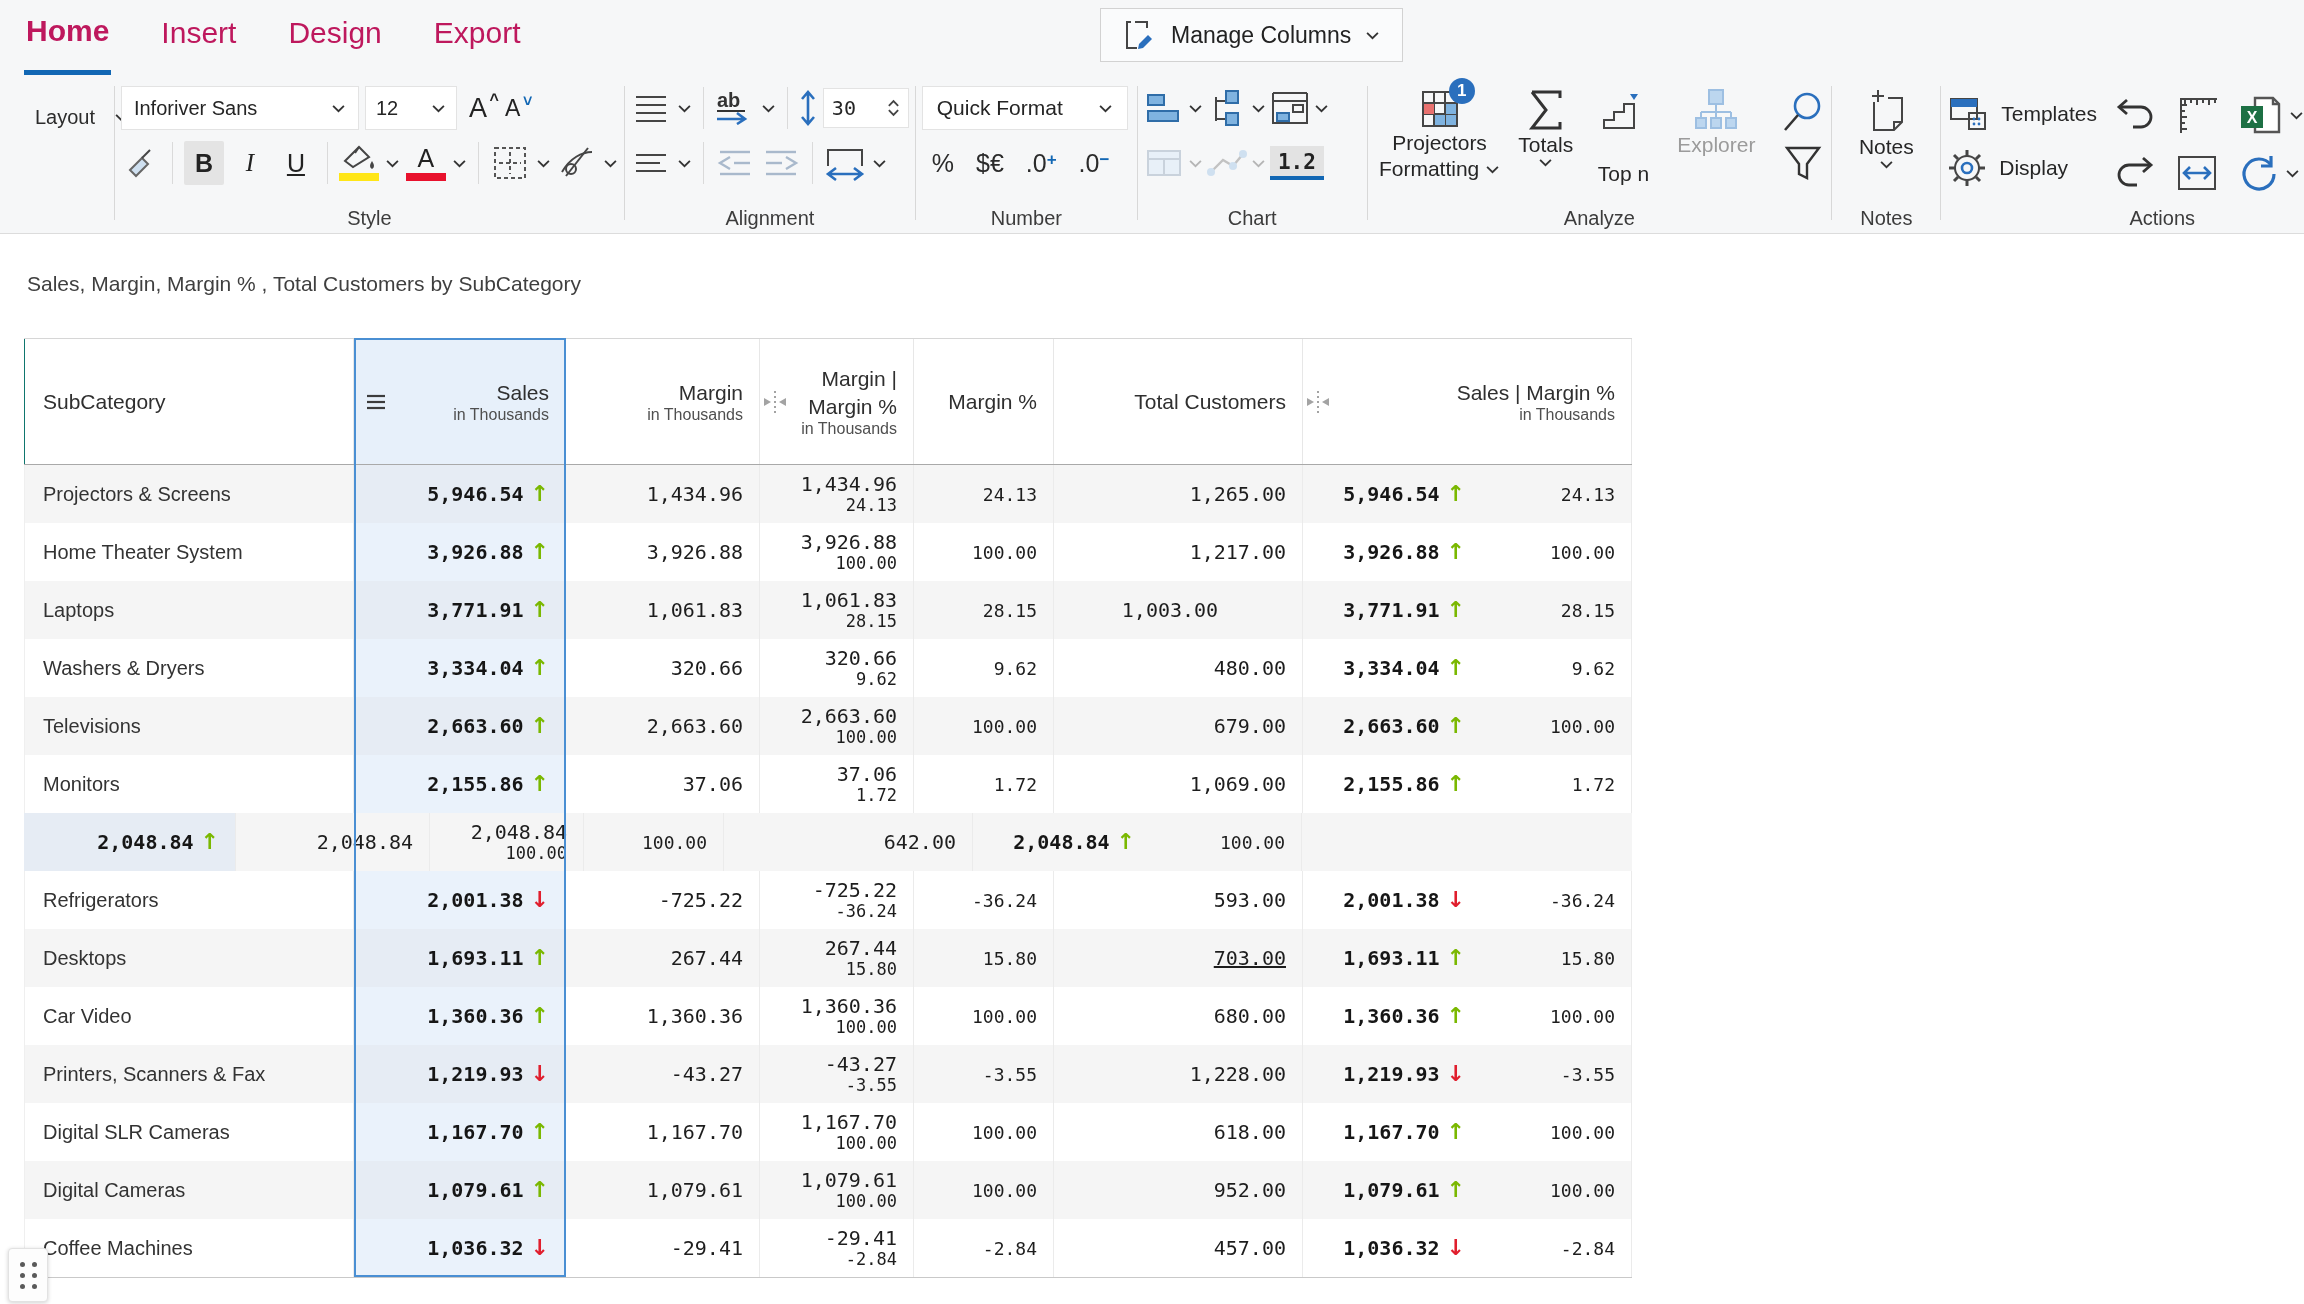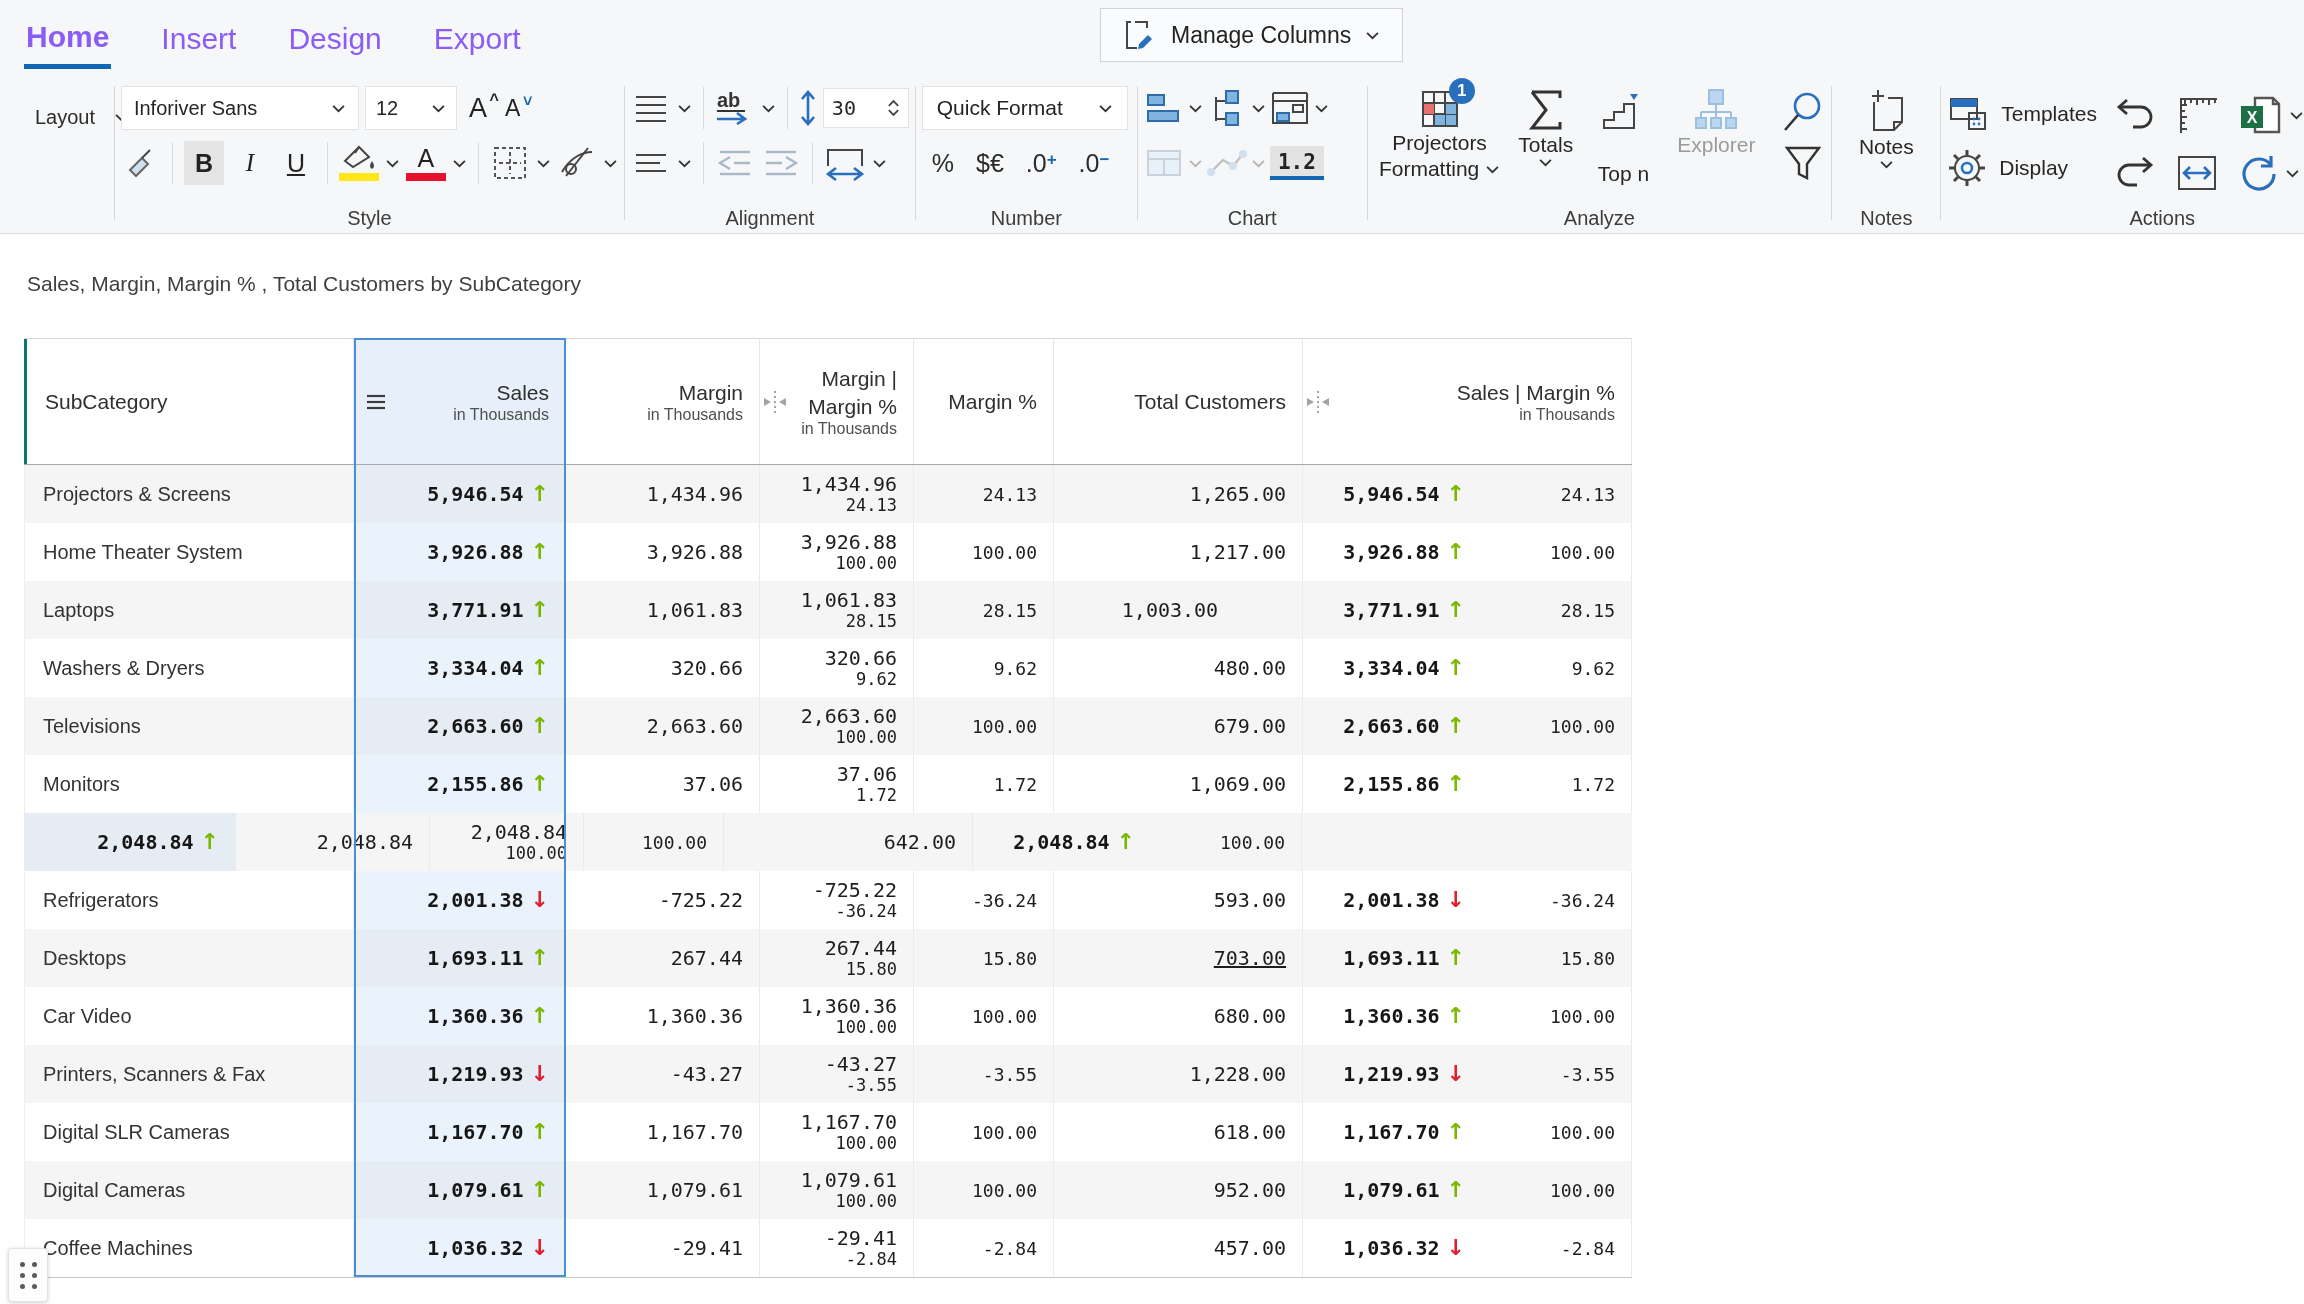--- a/index.html
+++ b/index.html
@@ -1,20 +1,20 @@
 <!DOCTYPE html>
 <html><head>
 <meta charset="utf-8">
 <style>
   * { margin:0; padding:0; box-sizing:border-box; }
   html,body { width:2304px; height:1304px; background:#fff; font-family:"Liberation Sans", sans-serif; color:#252525; overflow:hidden; }
   .ribbon { position:absolute; top:0; left:0; width:2304px; height:234px; background:#f6f7f8; border-bottom:1px solid #dcdcdc; }
   
   .tabs { position:absolute; top:0; left:24px; height:74px; display:flex; gap:48px; align-items:center; }
-  .tab { font-size:30px; color:#8b5cf6; padding:14px 2px 10px 2px; cursor:pointer;text-align:center; }
+  .tab { font-size:30px; color:#be185d; padding:14px 2px 22px 2px; cursor:pointer;text-align:center; }
   .tab.active { font-weight:bold; border-bottom:5px solid #1267b4; }
   .managecols { position:absolute; left:1100px; top:8px; height:54px; display:flex; align-items:center; gap:14px; padding:0 22px; background:#fafbfc; border:1px solid #d2d2d2; font-size:23px; color:#222; cursor:pointer; }
   
   .toolbar { position:absolute; top:76px; left:0; right:0; height:158px; display:flex; align-items:stretch; padding-left:16px; }
   .grp { position:relative; padding-top:6px; }
   .grp-label { position:absolute; bottom:4px; left:0; width:100%; text-align:center; font-size:20px; color:#3c3c3c; }
   .vdiv { width:1px; background:#d8d8d8; margin:10px 6px 14px 6px; }
   .rowa { display:flex; align-items:center; gap:6px; height:52px; }
   .rowb { display:flex; align-items:center; gap:6px; height:58px; }
   .sdiv { width:1px; height:42px; background:#dadada; margin:0 5px; }
@@ -68,21 +68,21 @@
   .grp-actions { flex:1; display:flex; gap:16px; }
   .act-left { display:flex; flex-direction:column; gap:10px; padding-top:10px; }
   .act-item { display:flex; align-items:center; gap:12px; font-size:21px; color:#262626; cursor:pointer; height:44px; }
   .act-right { display:flex; flex-direction:column; gap:14px; padding-top:10px; }
   .act-icons { display:flex; align-items:center; gap:18px; }
   
   .canvas-title { position:absolute; top:272px; left:27px; font-size:21px; color:#3f3f3f; }
   .tbl { position:absolute; top:338px; left:24px; width:1608px; }
   .thead { display:flex; height:127px; border-top:1px solid #d6d6d6; border-bottom:1px solid #a9a9a9; }
   .hcell { position:relative; border-right:1px solid #e7e7e7; display:flex; flex-direction:column; justify-content:center; align-items:flex-end; padding-right:16px; cursor:pointer; background:#fff; }
-  .hcell:first-child { align-items:flex-start; padding-left:18px; border-left:3px solid #0f766e; }
+  .hcell:first-child { align-items:flex-start; padding-left:18px; border-left:1px solid #0f766e; }
   .h-title { font-size:21px; color:#2f2f2f; line-height:1.3; }
   .h-sub { font-size:16px; color:#4f4f4f; }
   .hcell.sel { background:#e7f0fa; }
   .hamb { position:absolute; left:12px; top:50%; transform:translateY(-50%); }
   .collapse-ic { position:absolute; left:3px; top:50%; transform:translateY(-50%); }
   .t-row { display:flex; height:58px; background:#fff; }
   .t-row.odd { background:#f5f5f5; }
   .tcell { border-right:1px solid #ebebeb; display:flex; align-items:center; justify-content:flex-end; padding-right:16px; font-family:"DejaVu Sans Mono", monospace; font-size:20px; color:#1d1d1d; cursor:default; }
   .tcell.cat { justify-content:flex-start; padding-left:18px; font-family:"Liberation Sans", sans-serif; color:#333; border-left:1px solid #efefef; }
   .t-row .sel { background:#eaf2fb; }

